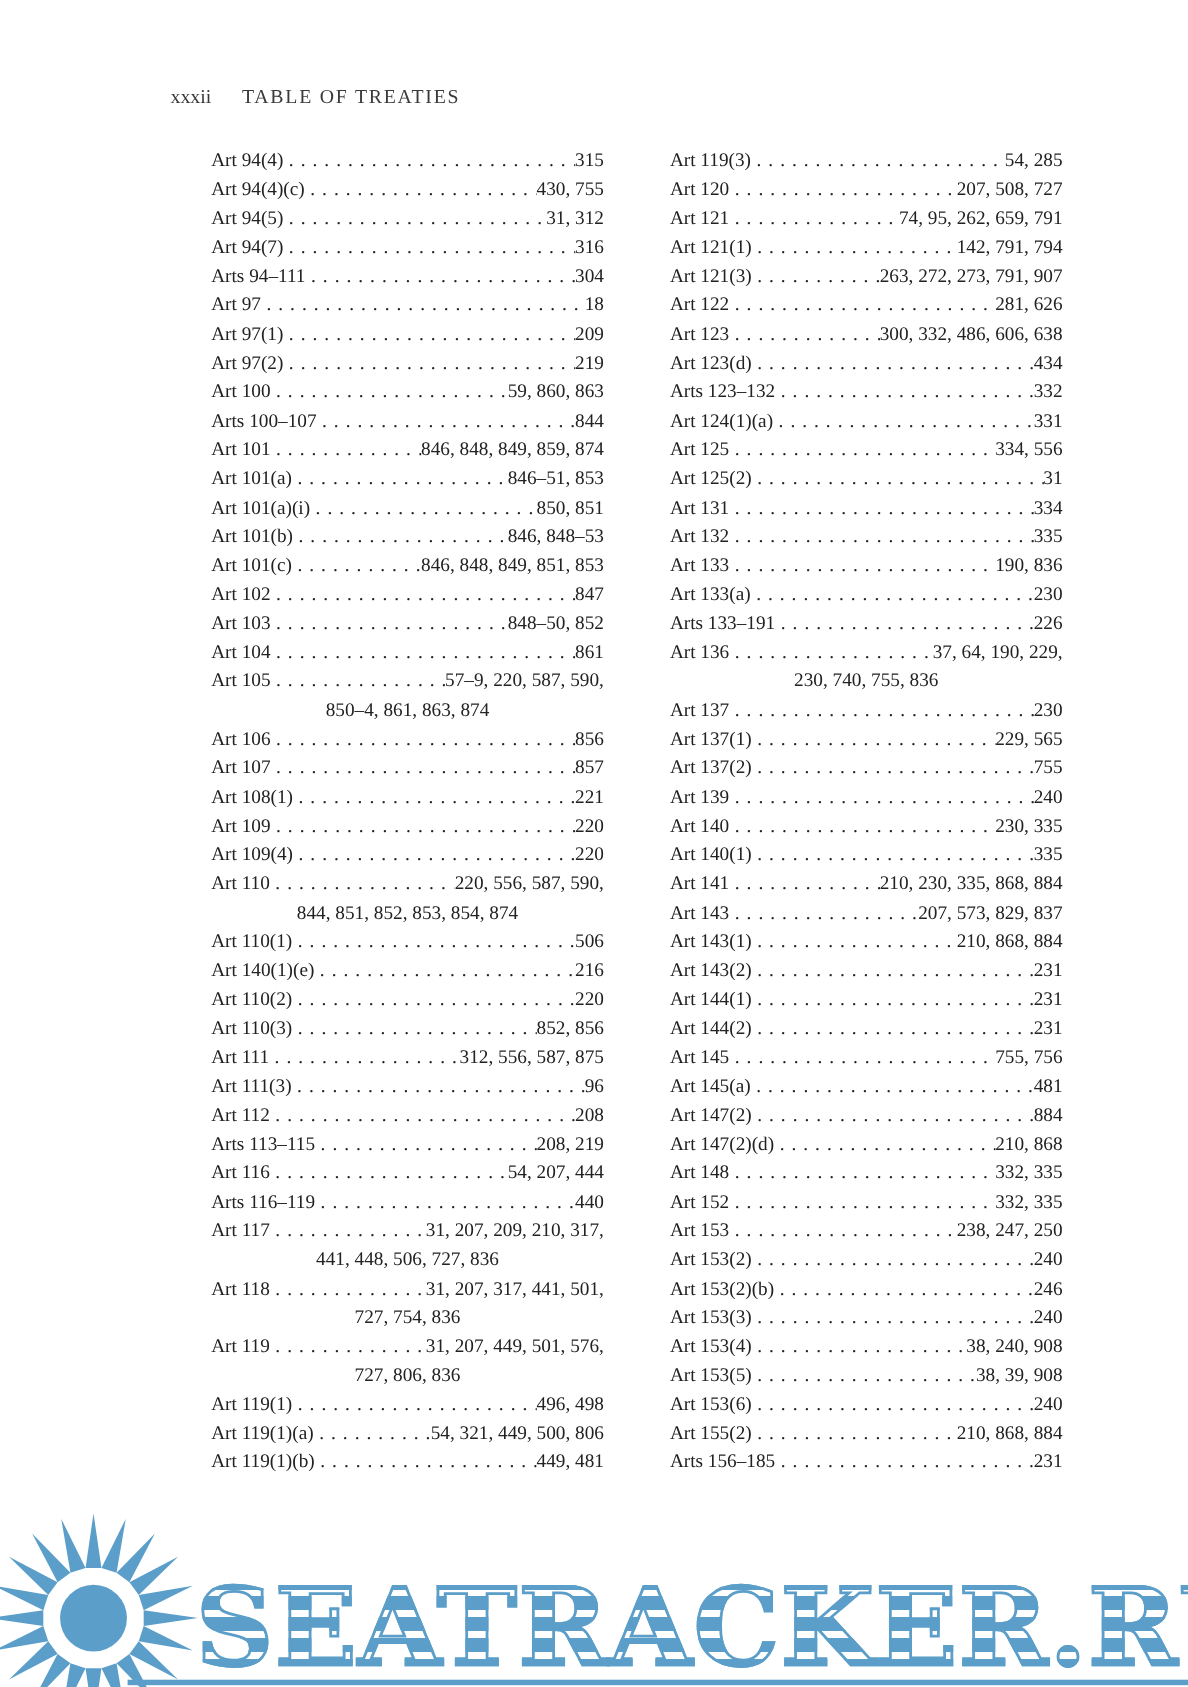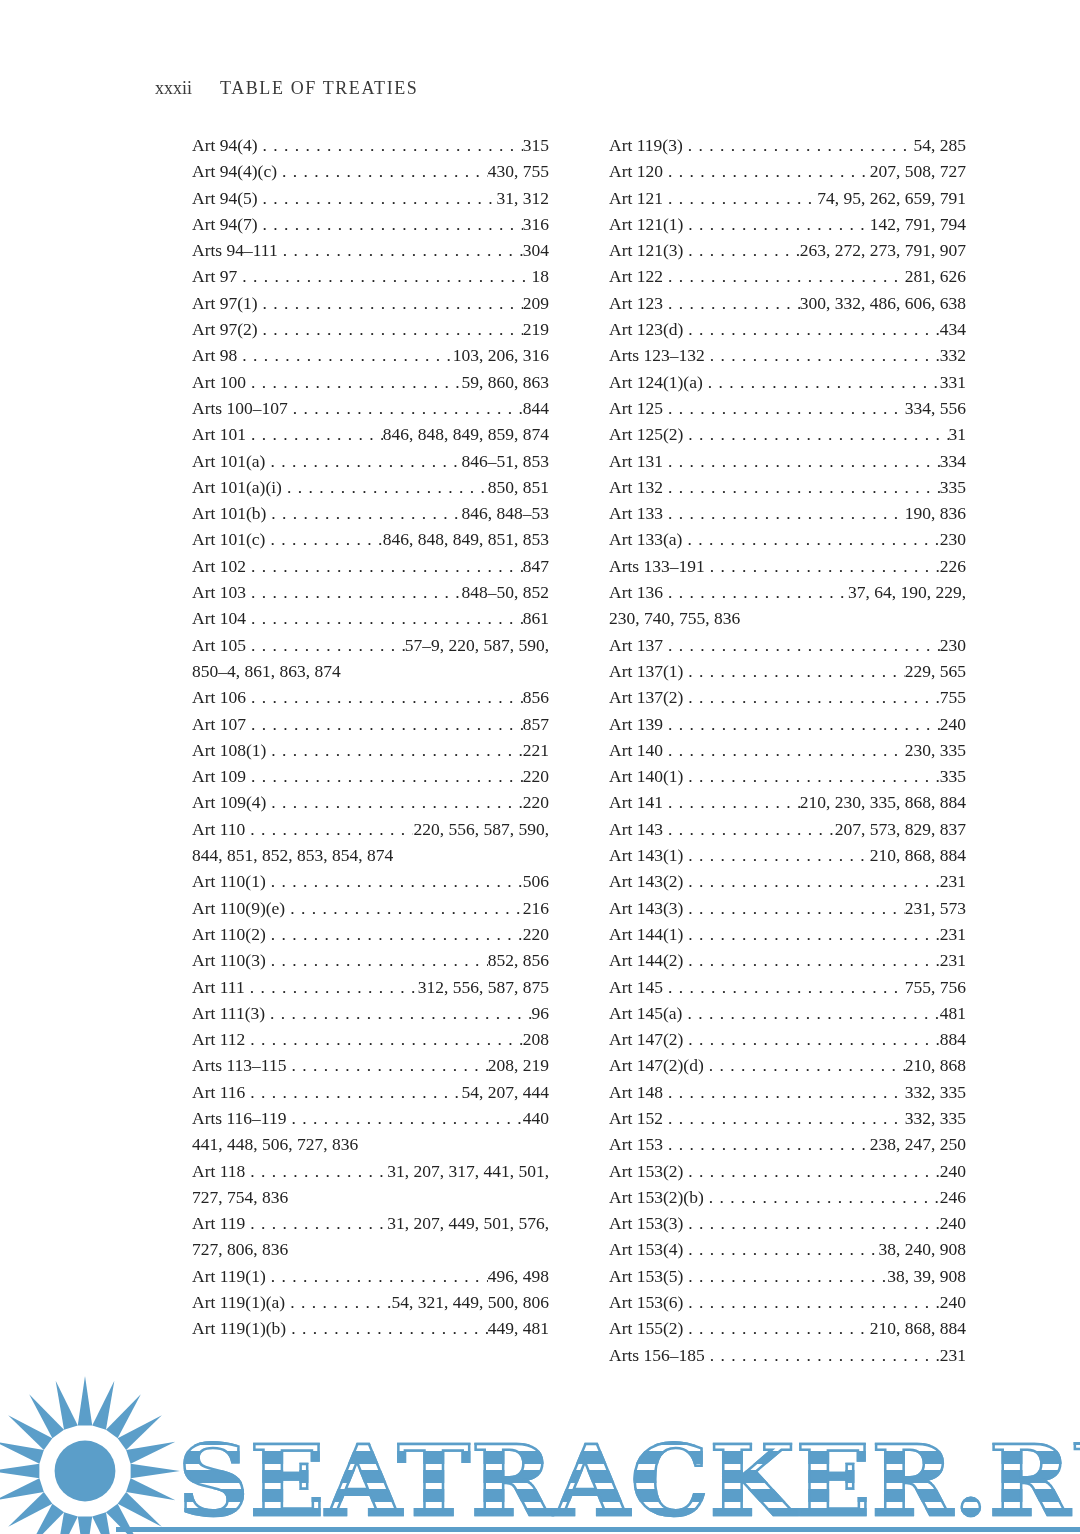--- a/index.html
+++ b/index.html
@@ -45,21 +45,21 @@
     overflow:hidden;
     padding:0 5px;
     min-width:10px;
   }
   .entry .leader::after{
     content:". . . . . . . . . . . . . . . . . . . . . . . . . . . . . . . . . . . . . . . . . . . . . . . . . . . . . . . .";
     letter-spacing:1px;
   }
   .entry .pages{ flex:none; }
   .cont{
-    text-align:left;
+    text-align:center;
     white-space:nowrap;
   }
   
   .watermark{
     position:absolute; left:0; right:0; bottom:0; height:170px;
     pointer-events:none;
   }
   .sun{
     position:absolute; left:-10px; bottom:-32px;
   }
@@ -129,25 +129,20 @@
         <span class="label">Art 97(1)</span>
         <span class="leader"></span>
         <span class="pages">209</span>
       </div>
       <div class="entry">
         <span class="label">Art 97(2)</span>
         <span class="leader"></span>
         <span class="pages">219</span>
       </div>
       <div class="entry">
-        <span class="label">Art 98</span>
-        <span class="leader"></span>
-        <span class="pages">103, 206, 316</span>
-      </div>
-      <div class="entry">
         <span class="label">Art 100</span>
         <span class="leader"></span>
         <span class="pages">59, 860, 863</span>
       </div>
       <div class="entry">
         <span class="label">Arts 100–107</span>
         <span class="leader"></span>
         <span class="pages">844</span>
       </div>
       <div class="entry">
@@ -226,21 +221,21 @@
         <span class="leader"></span>
         <span class="pages">220, 556, 587, 590,</span>
       </div>
       <div class="cont">844, 851, 852, 853, 854, 874</div>
       <div class="entry">
         <span class="label">Art 110(1)</span>
         <span class="leader"></span>
         <span class="pages">506</span>
       </div>
       <div class="entry">
-        <span class="label">Art 110(9)(e)</span>
+        <span class="label">Art 140(1)(e)</span>
         <span class="leader"></span>
         <span class="pages">216</span>
       </div>
       <div class="entry">
         <span class="label">Art 110(2)</span>
         <span class="leader"></span>
         <span class="pages">220</span>
       </div>
       <div class="entry">
         <span class="label">Art 110(3)</span>
@@ -269,20 +264,25 @@
       </div>
       <div class="entry">
         <span class="label">Art 116</span>
         <span class="leader"></span>
         <span class="pages">54, 207, 444</span>
       </div>
       <div class="entry">
         <span class="label">Arts 116–119</span>
         <span class="leader"></span>
         <span class="pages">440</span>
+      </div>
+      <div class="entry">
+        <span class="label">Art 117</span>
+        <span class="leader"></span>
+        <span class="pages">31, 207, 209, 210, 317,</span>
       </div>
       <div class="cont">441, 448, 506, 727, 836</div>
       <div class="entry">
         <span class="label">Art 118</span>
         <span class="leader"></span>
         <span class="pages">31, 207, 317, 441, 501,</span>
       </div>
       <div class="cont">727, 754, 836</div>
       <div class="entry">
         <span class="label">Art 119</span>
@@ -440,25 +440,20 @@
       </div>
       <div class="entry">
         <span class="label">Art 143(1)</span>
         <span class="leader"></span>
         <span class="pages">210, 868, 884</span>
       </div>
       <div class="entry">
         <span class="label">Art 143(2)</span>
         <span class="leader"></span>
         <span class="pages">231</span>
-      </div>
-      <div class="entry">
-        <span class="label">Art 143(3)</span>
-        <span class="leader"></span>
-        <span class="pages">231, 573</span>
       </div>
       <div class="entry">
         <span class="label">Art 144(1)</span>
         <span class="leader"></span>
         <span class="pages">231</span>
       </div>
       <div class="entry">
         <span class="label">Art 144(2)</span>
         <span class="leader"></span>
         <span class="pages">231</span>

